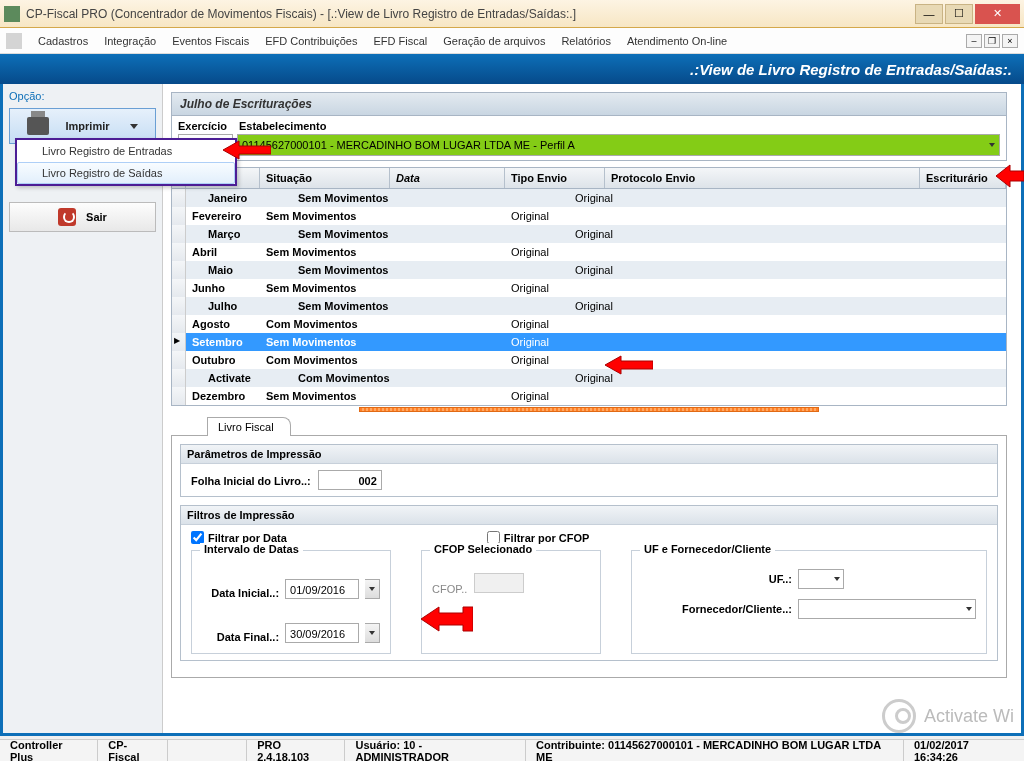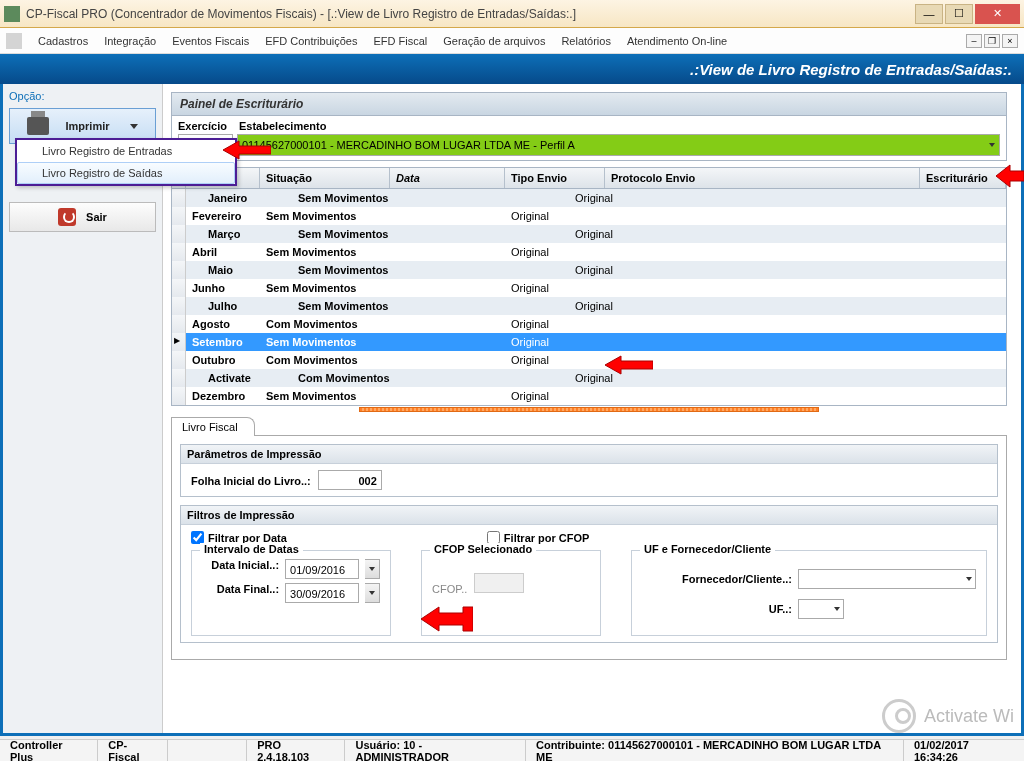--- a/index.html
+++ b/index.html
@@ -68,38 +68,38 @@
 .grid-row .gc-corner { width: 14px; height: 100%; background: linear-gradient(#f4f6f8, #e5e9ee); border-right: 1px solid #ccc; position: relative; }
 .grid-row.sel .gc-corner::before { content:'▶'; color:#000; font-size:8px; position:absolute; left:2px; top:3px; }
 .grid-row .gc { padding: 0 6px; }
 .gc-mes { width: 74px; font-weight: bold; } .gc-sit { width: 130px; font-weight: bold; } .gc-data { width: 115px; } .gc-tipo { width: 100px; } .gc-proto { flex:1; } .gc-escr { width: 86px; }
 
 
 .splitter { height: 7px; background: #fff; display:flex; align-items:center; justify-content:center; margin: 0 0 4px 0; }
 .splitter .grip { width: 460px; height: 5px; background: repeating-linear-gradient(90deg, #ff7f27 0 2px, #ffa860 2px 4px); border: 1px solid #e06a15; }
 
 
-.tab-strip { display: flex; }
+.tab-strip { display: flex; margin-left: 36px; }
 .tab { padding: 3px 16px 3px 10px; background: #fff; border: 1px solid #aaa; border-bottom: none; border-radius: 0 8px 0 0; font-size: 11px; position: relative; z-index: 2; }
 .tab-content { border: 1px solid #aaa; padding: 8px; margin-top: -1px; }
 
 .fieldset { border: 1px solid #b5c0cc; margin-bottom: 8px; }
 .fieldset .fs-head { background: linear-gradient(#f1f4f7, #dbe2e9); padding: 3px 6px; font-weight: bold; font-size: 11px; border-bottom: 1px solid #c7d0da; }
 .fieldset .fs-body { padding: 6px 10px; }
 
 .inline-label { font-weight: bold; margin-right: 4px; }
 .num-input { width: 64px; height: 20px; border: 1px solid #aaa; text-align: right; padding: 0 4px; font-weight: bold; background: white; display: inline-block; line-height: 20px; }
 
 .chk { display: inline-flex; align-items: center; gap: 4px; font-weight: bold; }
 .chk input { width: 13px; height: 13px; }
 
 .filters-row { display: flex; gap: 30px; margin-top: 6px; }
 .filter-group { border: 1px solid #c7d0da; padding: 4px 10px 10px 10px; position: relative; }
 .filter-group .fg-title { position: absolute; top: -8px; left: 8px; background: #fff; padding: 0 4px; font-weight: bold; font-size: 11px; }
-.date-row { display: flex; align-items: flex-start; margin-top: 4px; gap: 6px; justify-content: flex-end; }
+.date-row { display: flex; align-items: flex-end; margin-top: 24px; gap: 6px; justify-content: flex-end; }
 .date-row label { font-weight: bold; width: 84px; text-align: right; }
 .date-input { width: 80px; height: 20px; border: 1px solid #aaa; background: white; padding: 0 4px; display:inline-block; line-height:20px; }
 .date-caret { width: 16px; height: 20px; border: 1px solid #aaa; border-left: none; background: linear-gradient(#f4f4f4,#ddd); display: inline-flex; align-items: center; justify-content: center; }
 .date-caret span { border-left:3px solid transparent; border-right:3px solid transparent; border-top:4px solid #333; }
 
 .cfop-box { border: 1px solid #c7d0da; padding: 8px 10px 16px 10px; position: relative; width: 180px; }
 .cfop-box .fg-title { position:absolute; top:-8px; left:8px; background:#fff; padding:0 4px; font-weight:bold; font-size:11px; }
 .cfop-field { color: #888; }
 .cfop-input { width: 50px; height: 20px; border: 1px solid #ccc; background: #f0f0f0; display:inline-block; margin-left:4px; }
 
@@ -171,21 +171,21 @@
     </div>
 
     <div class="btn-sair">
       <span class="power-icon"></span>
       <span>Sair</span>
     </div>
   </div>
 
   <div class="content">
 
-    <div class="panel-header">Painel de Escriturário</div>
+    <div class="panel-header">Julho de Escriturações</div>
     <div class="panel-body">
       <div class="col-labels">
         <span class="c-ex">Exercício</span>
         <span>Estabelecimento</span>
       </div>
       <div class="flex-row">
         <div class="exercicio-box">
           <span class="caret"></span>
         </div>
         <div class="estab-select">
@@ -372,28 +372,28 @@
               <div class="fg-title">CFOP Selecionado</div>
               <div style="margin-top:14px;">
                 <span class="cfop-field">CFOP..</span>
                 <span class="cfop-input"></span>
               </div>
             </div>
 
             <div class="uf-box">
               <div class="fg-title">UF e Fornecedor/Cliente</div>
               <div class="uf-row">
-                <label>Fornecedor/Cliente..:</label>
-                <div class="forn-select">
+                <label>UF..:</label>
+                <div class="uf-select">
                     <span class="caret"></span>
                   </div>
               </div>
               <div class="uf-row">
-                <label>UF..:</label>
-                <div class="uf-select">
+                <label>Fornecedor/Cliente..:</label>
+                <div class="forn-select">
                     <span class="caret"></span>
                   </div>
               </div>
             </div>
           </div>
         </div>
       </div>
 
     </div>
 

